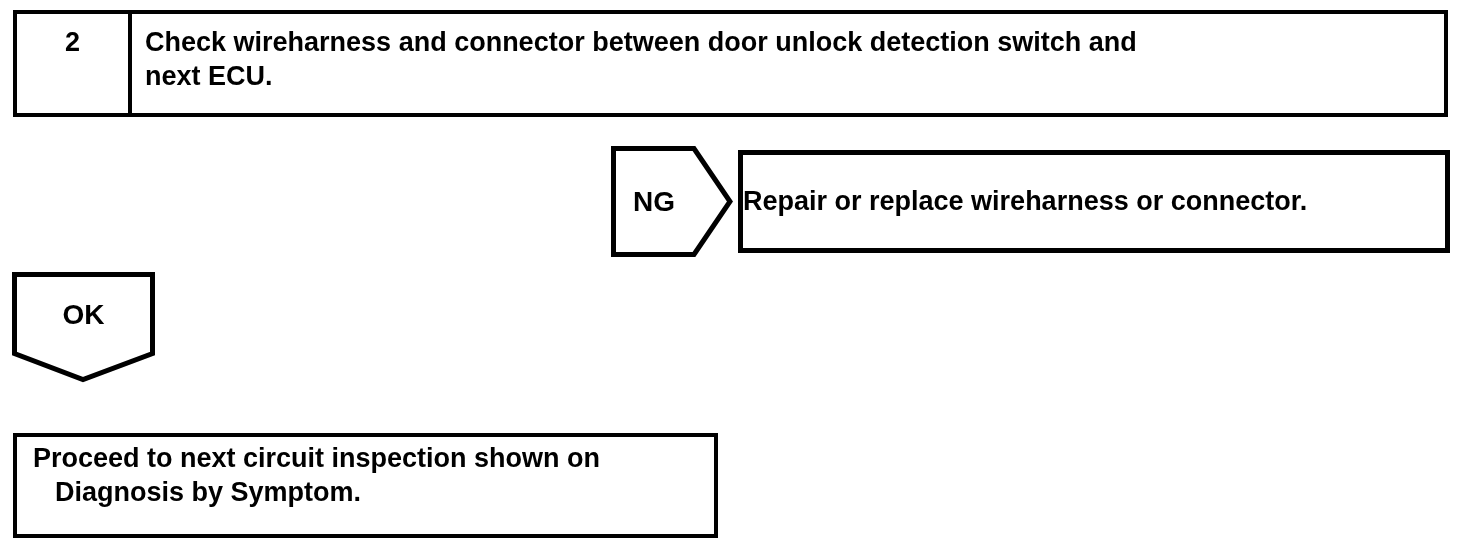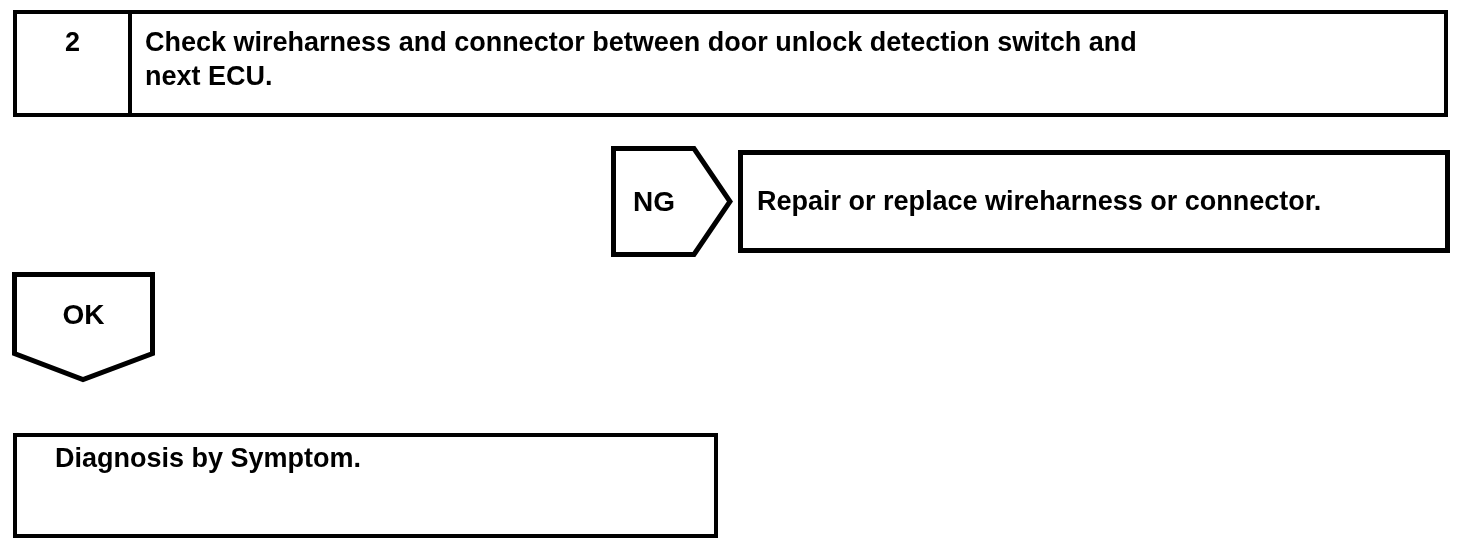--- a/index.html
+++ b/index.html
@@ -51,21 +51,21 @@
     width:86px;height:111px;
     display:flex;align-items:center;justify-content:center;
     font-size:28px;
   }
   .ng-box{
     position:absolute;left:738px;top:150px;
     width:712px;height:103px;
     border:5px solid var(--ink);
     box-sizing:border-box;
     display:flex;align-items:center;
-    padding-left:14px;
+    padding-left:0;
     font-size:27px;
     background:var(--paper);
   }
 
   
   .ok-shape{position:absolute;left:12px;top:272px;}
   .ok-label{
     position:absolute;left:12px;top:272px;
     width:143px;height:85px;
     display:flex;align-items:center;justify-content:center;
@@ -106,16 +106,17 @@
   <div class="ng-box">
     <span>Repair or replace wireharness or connector.</span>
   </div>
 
   <svg class="ok-shape" width="143" height="111" viewBox="0 0 143 111">
     <polygon points="2.5,2.5 140.5,2.5 140.5,81.5 71,107.5 2.5,81.5" fill="#ffffff" stroke="#000000" stroke-width="5"></polygon>
   </svg>
   <div class="ok-label">OK</div>
 
   <div class="ok-box">
+    <span class="line">Proceed to next circuit inspection shown on</span>
     <span class="line line-indent">Diagnosis by Symptom.</span>
   </div>
 
 </div>
 
 </body></html>

